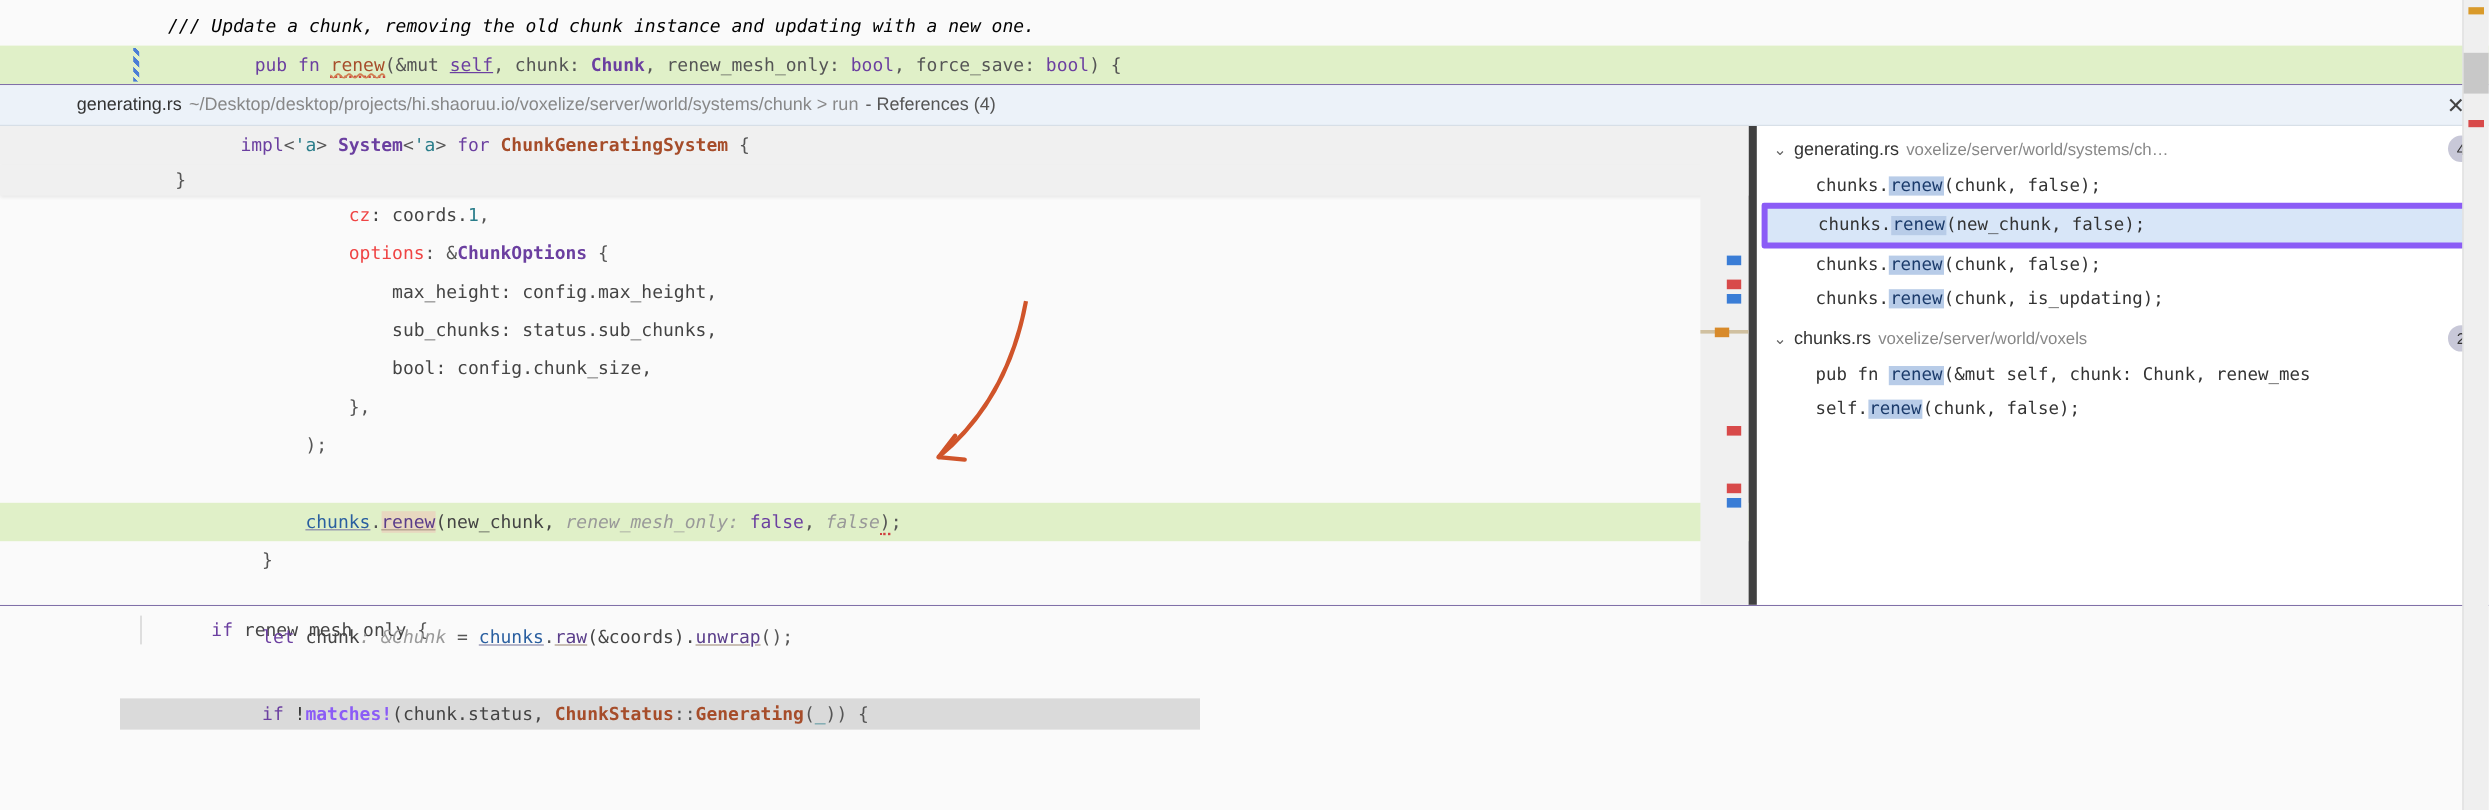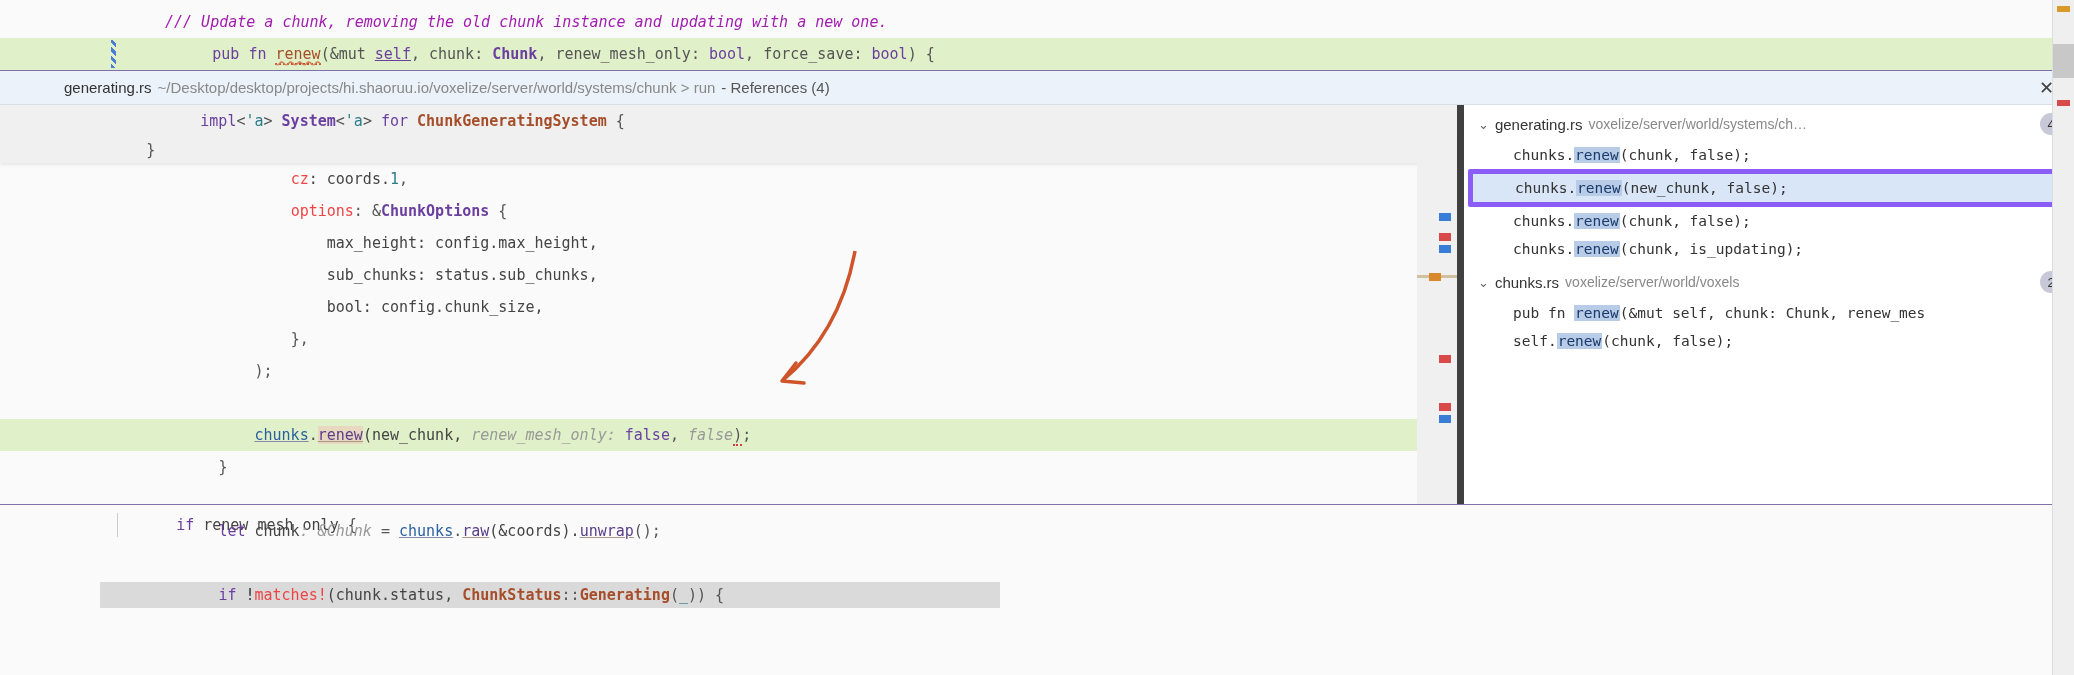--- a/index.html
+++ b/index.html
@@ -45,34 +45,34 @@
     height: 28px;
     background: repeating-linear-gradient(45deg,#4a7dd6 0 3px,transparent 3px 6px);
     margin-right: 4px;
   }
   .code-content {
     padding-left: 10px;
   }
   .hl-green { background: #e0f0c8; }
   .hl-green-full { background: #e0f0c8; }
   
-  .tok-comment { color: #a21caf; font-style: italic; margin-left: 25px; }
+  .tok-comment { color: #000000; font-style: italic; }
   .tok-kw { color: #6b3fa0; font-weight: 500; }
   .tok-name { color: #a64d2a; }
   .tok-self { color: #6b3fa0; text-decoration: underline; }
   .tok-param { color: #555; }
   .tok-type { color: #6b3fa0; font-weight: 600; }
   .tok-bool { color: #6b3fa0; font-weight: 400; }
   .tok-punc { color: #555; }
   .tok-dim { color: #ef4444; }
   .tok-dim-it { color: #999; font-style: italic; }
   .tok-ident-ul { color: #2a5fa0; text-decoration: underline #88a; }
   .tok-call { color: #5a3d8a; text-decoration: underline #a98; }
   .tok-field { color: #444; }
-  .tok-macro { color: #ef4444; font-weight: 400; }
+  .tok-macro { color: #8b5cf6; font-weight: 700; }
   .tok-type2 { color: #a64d2a; font-weight: 600; }
   .tok-const { color: #2a7d8a; }
   .squiggle {
     border-bottom: 2px dotted #d04040;
   }
 
   
   .divider-h { height: 1px; background: #8070a8; width: 100%; }
 
   

